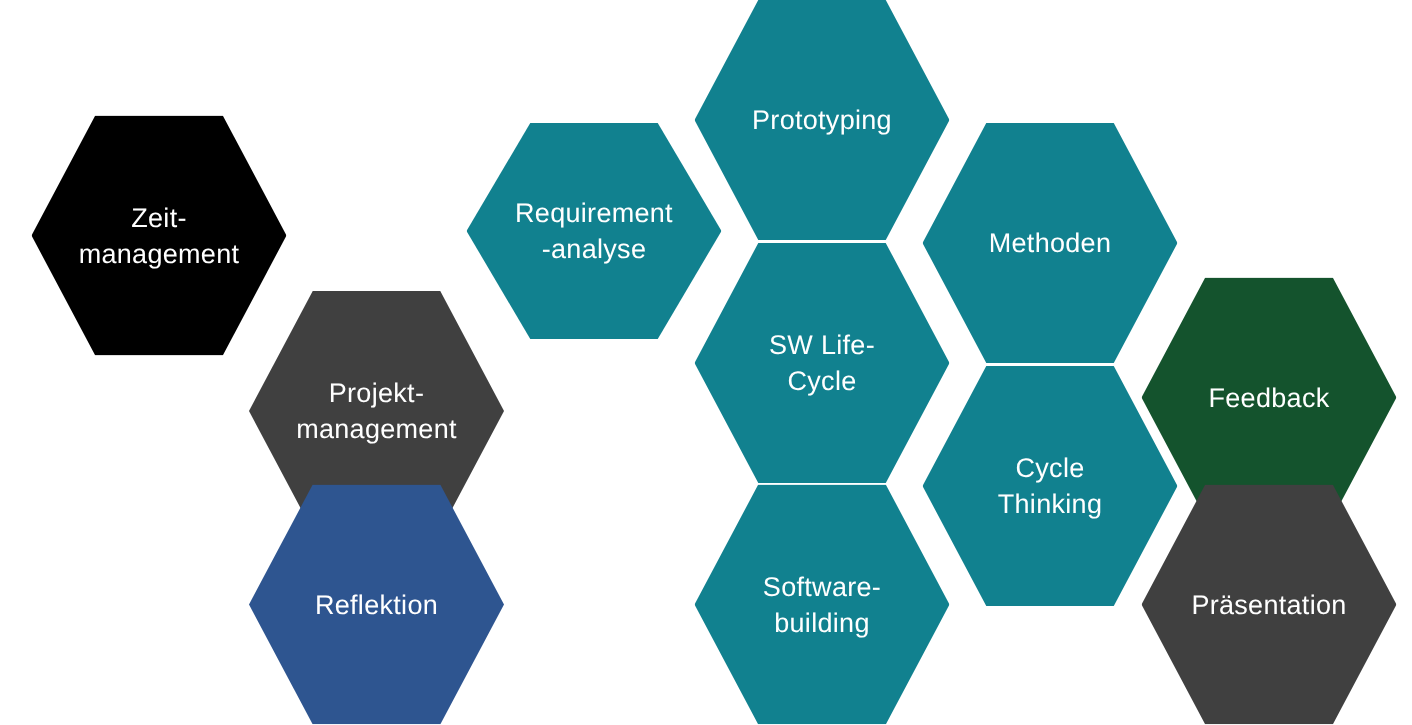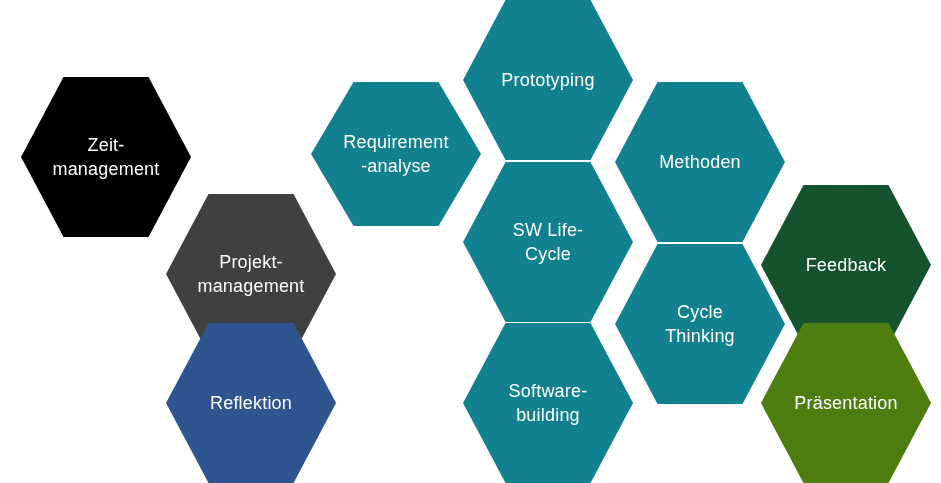--- a/index.html
+++ b/index.html
@@ -66,16 +66,16 @@
       <span class="hex-label" style="color: rgb(255, 255, 255);">Cycle
 Thinking</span>
     </div>
   <div class="hex" style="left: 166px; top: 323px; width: 170px; height: 160px; background: rgb(46, 85, 144);">
       <span class="hex-label" style="color: rgb(255, 255, 255); text-align: right;">Reflektion</span>
     </div>
   <div class="hex" style="left: 463px; top: 323px; width: 170px; height: 160px; background: rgb(17, 129, 143);">
       <span class="hex-label" style="color: rgb(255, 255, 255);">Software-
 building</span>
     </div>
-  <div class="hex" style="left: 761px; top: 323px; width: 170px; height: 160px; background: #4d7c0f;">
+  <div class="hex" style="left: 761px; top: 323px; width: 170px; height: 160px; background: #404040;">
       <span class="hex-label" style="color: rgb(255, 255, 255);">Präsentation</span>
     </div>
 </div>
 
 </body></html>

